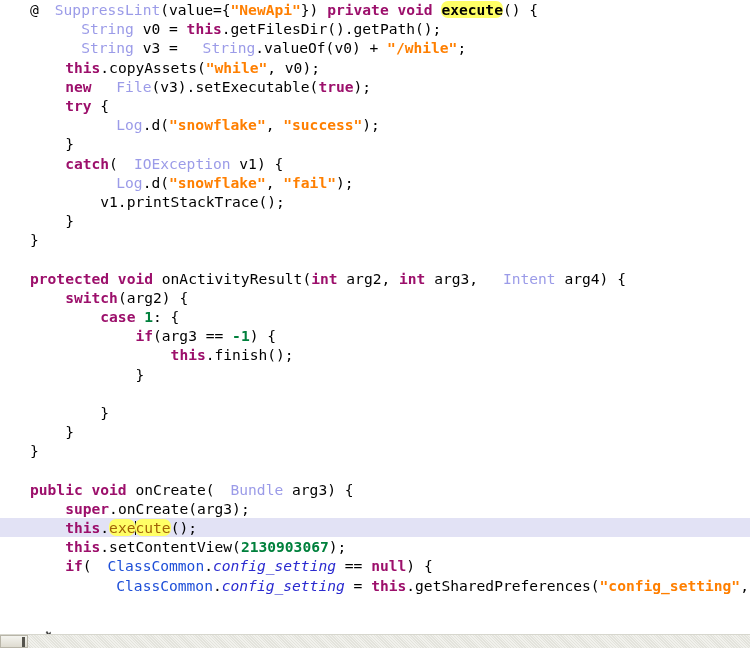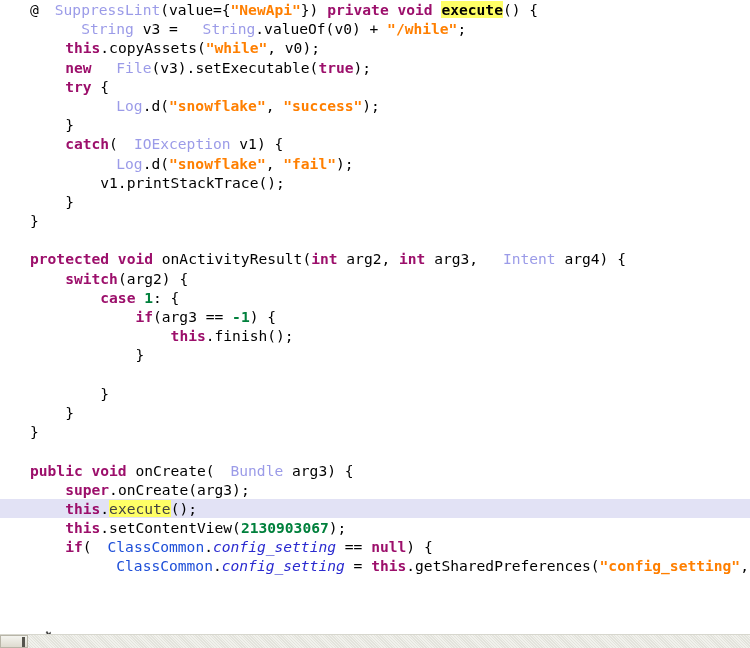--- a/index.html
+++ b/index.html
@@ -49,21 +49,21 @@
 
   
   .t-plain    { color: #000000; }
   .t-type     { color: #9b9be8; margin-left: 16px; }
   .t-keyword  { color: #9c0f6b; font-weight: bold; margin-top: 29px; }
   .t-string   { color: #ff7f00; font-weight: bold; }
   .t-number   { color: #00803c; font-weight: bold; }
   .t-field    { color: #2b2bd0; font-style: italic; }
   .t-class    { color: #5656c8; }
   .t-hl       { background: #ffff66; color: #000000; font-weight: bold; }
-  .t-hl-plain { background: #ffff66; color: #404040; }
+  .t-hl-plain { background: #ffff66; color: #a16207; }
 
   .caret {
     display: inline-block;
     width: 0;
     border-left: 1px solid #000000;
     height: 14px;
     vertical-align: -2px;
     margin: 0 -0.5px;
   }
 
@@ -105,27 +105,28 @@
   
   #mouse-pointer {
     position: absolute;
     left: 44px;
     top: 625px;
     width: 8px;
     height: 9px;
     pointer-events: none;
   }
 </style>
-<style>.t-plain{color:#000000;}.t-type{color:#9b9be8;}.t-keyword{color:#9c0f6b;}.t-string{color:#ff7f00;}.t-number{color:#00803c;}.t-field{color:#2b2bd0;}.t-class{color:#1d4ed8;margin-left:16px;}.t-hl,.t-hl-plain{background:#ffff66;}.code-line.current{background:#e2e2f5;}#editor-root{background:#ffffff;}.code-line{font-size:14.6px;height:19.2px;line-height:19.2px;}</style></head>
+<style>.t-plain{color:#000000;}.t-type{color:#9b9be8;}.t-keyword{color:#9c0f6b;}.t-string{color:#ff7f00;}.t-number{color:#00803c;}.t-field{color:#2b2bd0;}.t-class{color:#1d4ed8;margin-left:16px;}.t-hl,.t-hl-plain{background:#ffff66;border-radius:7px;}.code-line.current{background:#e2e2f5;}#editor-root{background:#ffffff;}.code-line{font-size:14.6px;height:19.2px;line-height:19.2px;}</style></head>
 <body>
 
 <div id="editor-root">
 
   <div id="code-area">
       <div class="code-line"><span class="t-plain">@</span><span class="t-type">SuppressLint</span><span class="t-plain">(value={</span><span class="t-string">"NewApi"</span><span class="t-plain">}) </span><span class="t-keyword">private void </span><span class="t-hl">execute</span><span class="t-plain">() {</span></div>
+      <div class="code-line"><span class="t-plain">    </span><span class="t-type">String</span><span class="t-plain"> v0 = </span><span class="t-keyword">this</span><span class="t-plain">.getFilesDir().getPath();</span></div>
       <div class="code-line"><span class="t-plain">    </span><span class="t-type">String</span><span class="t-plain"> v3 = </span><span class="t-type">String</span><span class="t-plain">.valueOf(v0) + </span><span class="t-string">"/while"</span><span class="t-plain">;</span></div>
       <div class="code-line"><span class="t-plain">    </span><span class="t-keyword">this</span><span class="t-plain">.copyAssets(</span><span class="t-string">"while"</span><span class="t-plain">, v0);</span></div>
       <div class="code-line"><span class="t-plain">    </span><span class="t-keyword">new </span><span class="t-type">File</span><span class="t-plain">(v3).setExecutable(</span><span class="t-keyword">true</span><span class="t-plain">);</span></div>
       <div class="code-line"><span class="t-plain">    </span><span class="t-keyword">try</span><span class="t-plain"> {</span></div>
       <div class="code-line"><span class="t-plain">        </span><span class="t-type">Log</span><span class="t-plain">.d(</span><span class="t-string">"snowflake"</span><span class="t-plain">, </span><span class="t-string">"success"</span><span class="t-plain">);</span></div>
       <div class="code-line"><span class="t-plain">    }</span></div>
       <div class="code-line"><span class="t-plain">    </span><span class="t-keyword">catch</span><span class="t-plain">(</span><span class="t-type">IOException</span><span class="t-plain"> v1) {</span></div>
       <div class="code-line"><span class="t-plain">        </span><span class="t-type">Log</span><span class="t-plain">.d(</span><span class="t-string">"snowflake"</span><span class="t-plain">, </span><span class="t-string">"fail"</span><span class="t-plain">);</span></div>
       <div class="code-line"><span class="t-plain">        v1.printStackTrace();</span></div>
       <div class="code-line"><span class="t-plain">    }</span></div>

